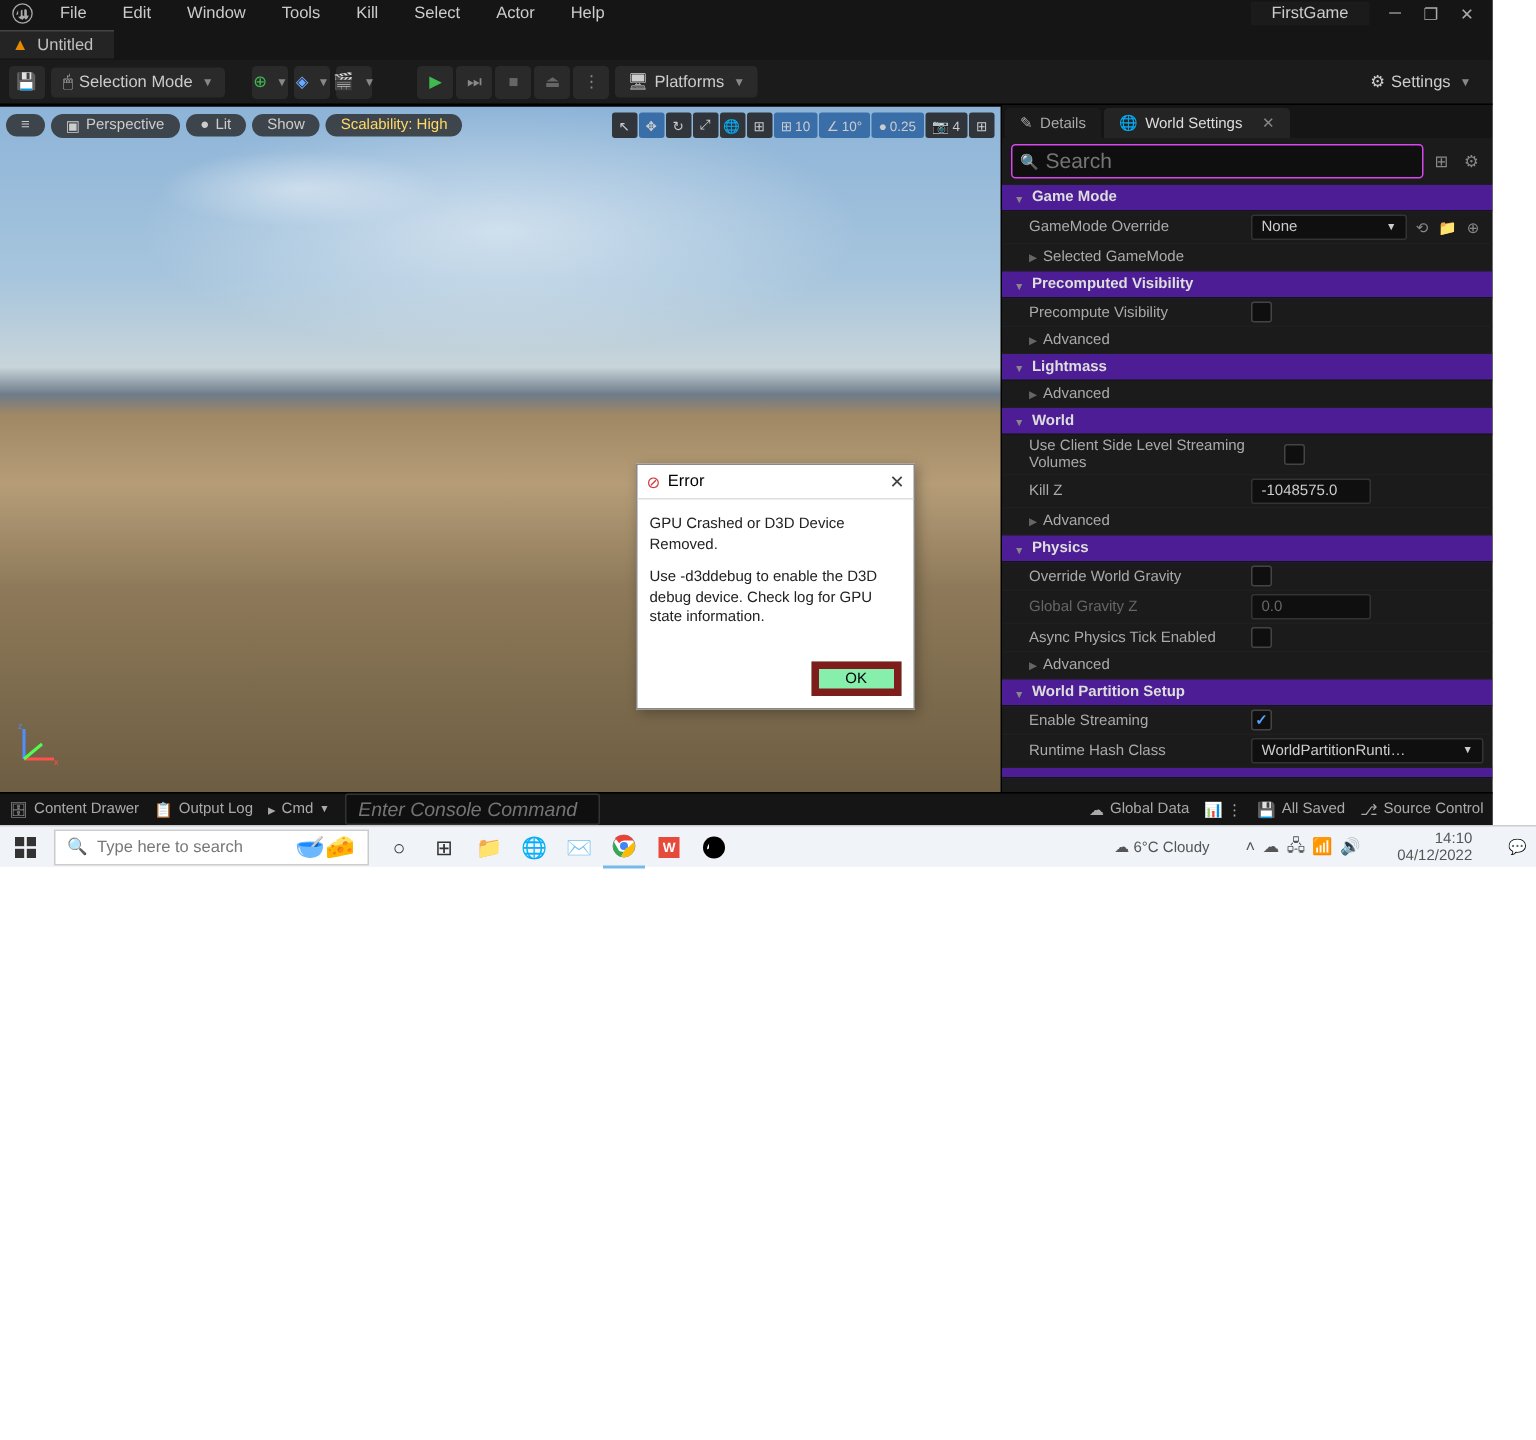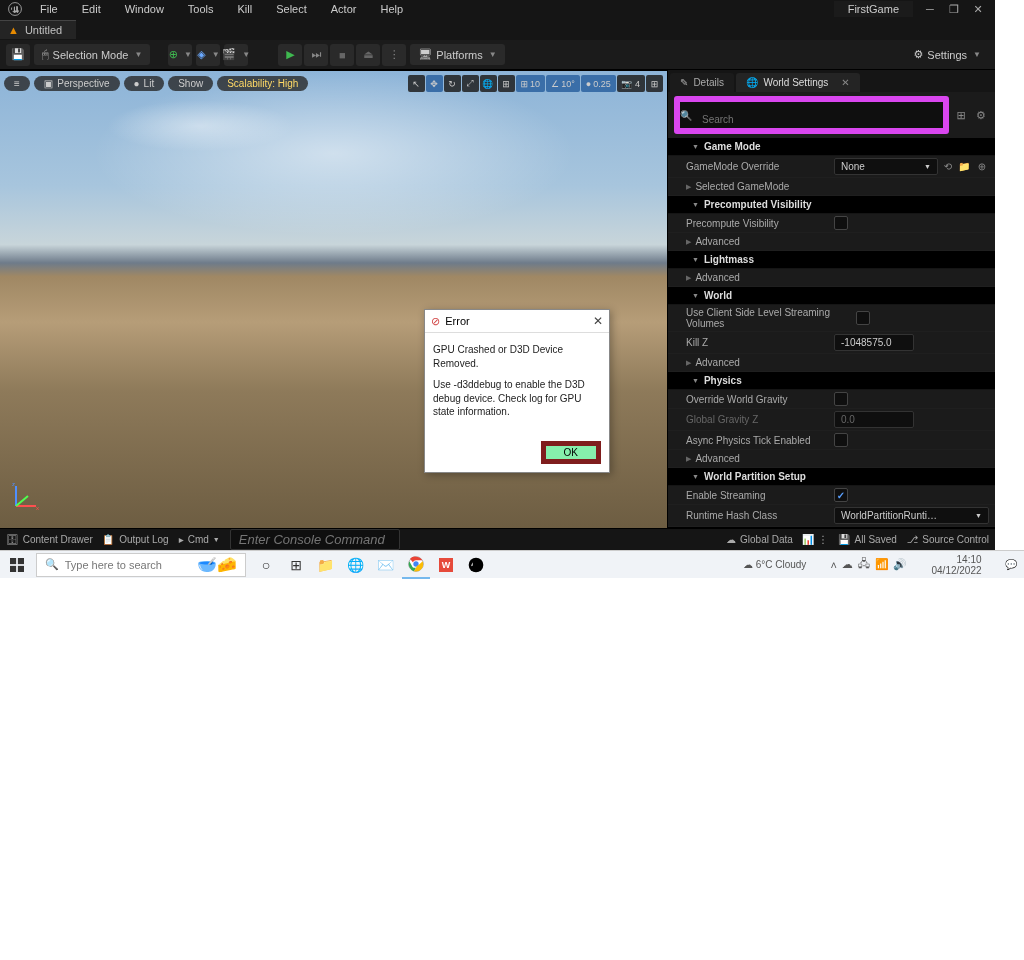--- a/index.html
+++ b/index.html
@@ -38,25 +38,25 @@
 .dlgclose{margin-left:auto;cursor:pointer;font-size:12px;color:#444}
 .dlgbody{padding:10px 8px;line-height:1.35;color:#222}
 .dlgbody p{margin-bottom:8px}
 .dlgbtns{display:flex;justify-content:flex-end;padding:4px 8px 8px}
 .okbtn{border:5px solid #7f1d1d;background:#86efac;color:#000;padding:1px 18px;font-size:10px;cursor:pointer}
 .rpanel{width:328px;background:#1b1b1b;display:flex;flex-direction:column;border-left:1px solid #000}
 .rtabs{height:22px;display:flex;align-items:flex-end;background:#151515;gap:2px;padding-left:2px}
 .rtab{padding:4px 10px;background:#1b1b1b;color:#aaa;font-size:10px;display:flex;align-items:center;gap:5px;cursor:pointer;border-radius:3px 3px 0 0}
 .rtab.active{background:#242424;color:#ddd}
 .rsearch{display:flex;align-items:center;padding:4px 6px;gap:4px;background:#1b1b1b}
-.rsearch input{flex:1;background:#0f0f0f;border:6px solid #d946ef;border-radius:3px;color:#888;padding:12px 8px 3px 22px;font-size:10px}
+.rsearch input{flex:1;background:#0f0f0f;border:1px solid #d946ef;border-radius:3px;color:#888;padding:2px 8px 3px 22px;font-size:14px}
 .rsearch .sicon{position:absolute;margin-left:6px;color:#666;font-size:10px}
 .ricon{width:16px;height:16px;display:flex;align-items:center;justify-content:center;color:#888;cursor:pointer;font-size:11px}
 .props{flex:1;overflow-y:auto}
-.cat{background:#000000;color:#ddd;padding:3px 24px;font-size:10px;font-weight:600;display:flex;align-items:center;gap:5px;cursor:pointer;border-bottom:1px solid #151515}
+.cat{background:#4c1d95;color:#ddd;padding:3px 8px;font-size:10px;font-weight:600;display:flex;align-items:flex-end;gap:5px;cursor:pointer;border-bottom:1px solid #151515}
 .cat .arr{font-size:7px;color:#888}
 .prow{display:flex;align-items:center;padding:2px 0 2px 18px;min-height:18px;border-bottom:1px solid #1f1f1f}
 .plabel{flex:0 0 148px;color:#aaa;font-size:10px;display:flex;align-items:center;gap:4px}
 .plabel .arr{font-size:7px;color:#666}
 .pval{flex:1;display:flex;align-items:center;gap:3px;padding-right:6px}
 .sel{background:#0f0f0f;border:1px solid #333;color:#ccc;padding:2px 6px;font-size:10px;border-radius:2px;flex:1;display:flex;justify-content:space-between;align-items:center;cursor:pointer}
 .numfield{background:#0f0f0f;border:1px solid #333;color:#ccc;padding:2px 6px;font-size:10px;border-radius:2px;width:80px}
 .chk{width:14px;height:14px;background:#0f0f0f;border:1px solid #444;border-radius:2px;display:flex;align-items:center;justify-content:center;cursor:pointer}
 .chk.on::after{content:"✓";color:#5aa0ff;font-size:10px;font-weight:bold}
 .miniicon{width:14px;height:14px;color:#888;display:flex;align-items:center;justify-content:center;font-size:10px;cursor:pointer}

